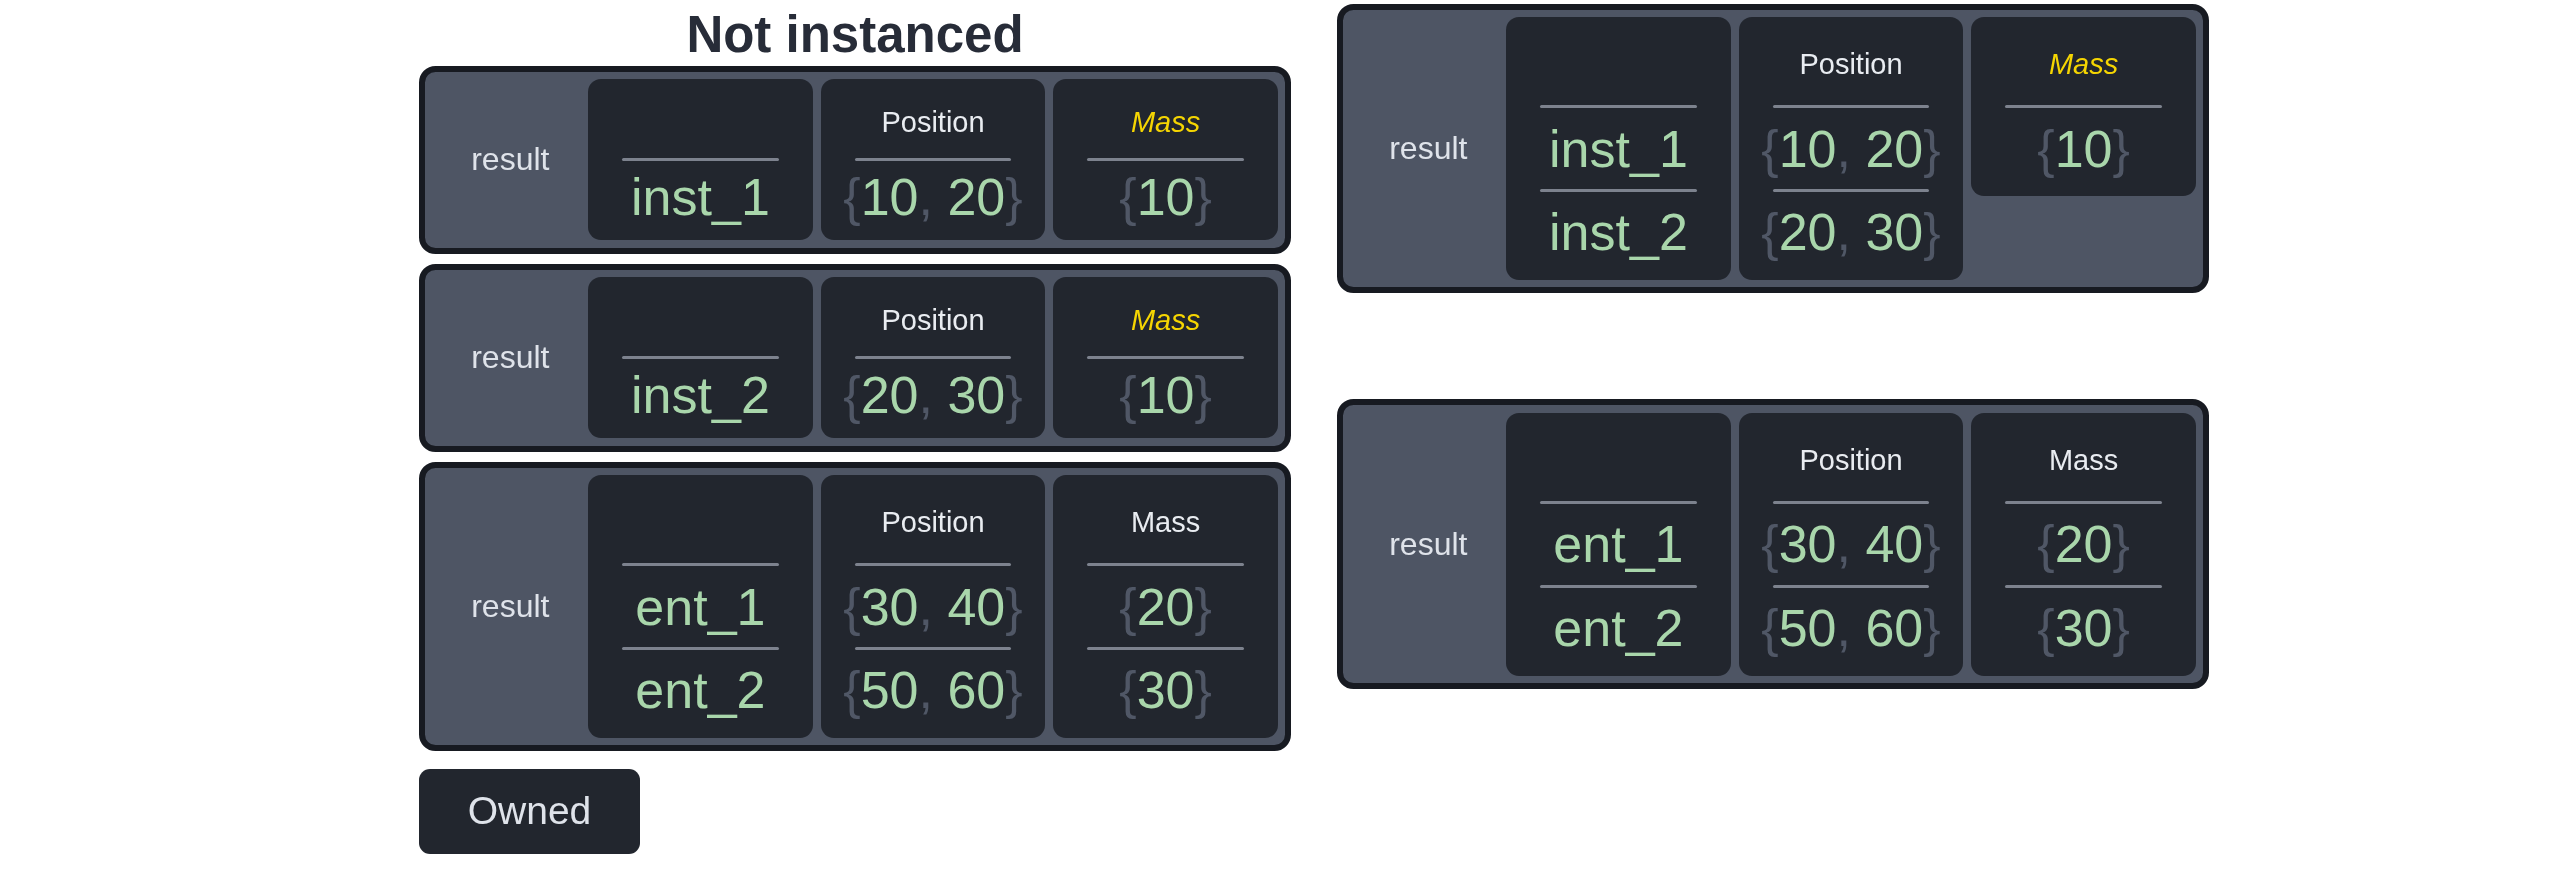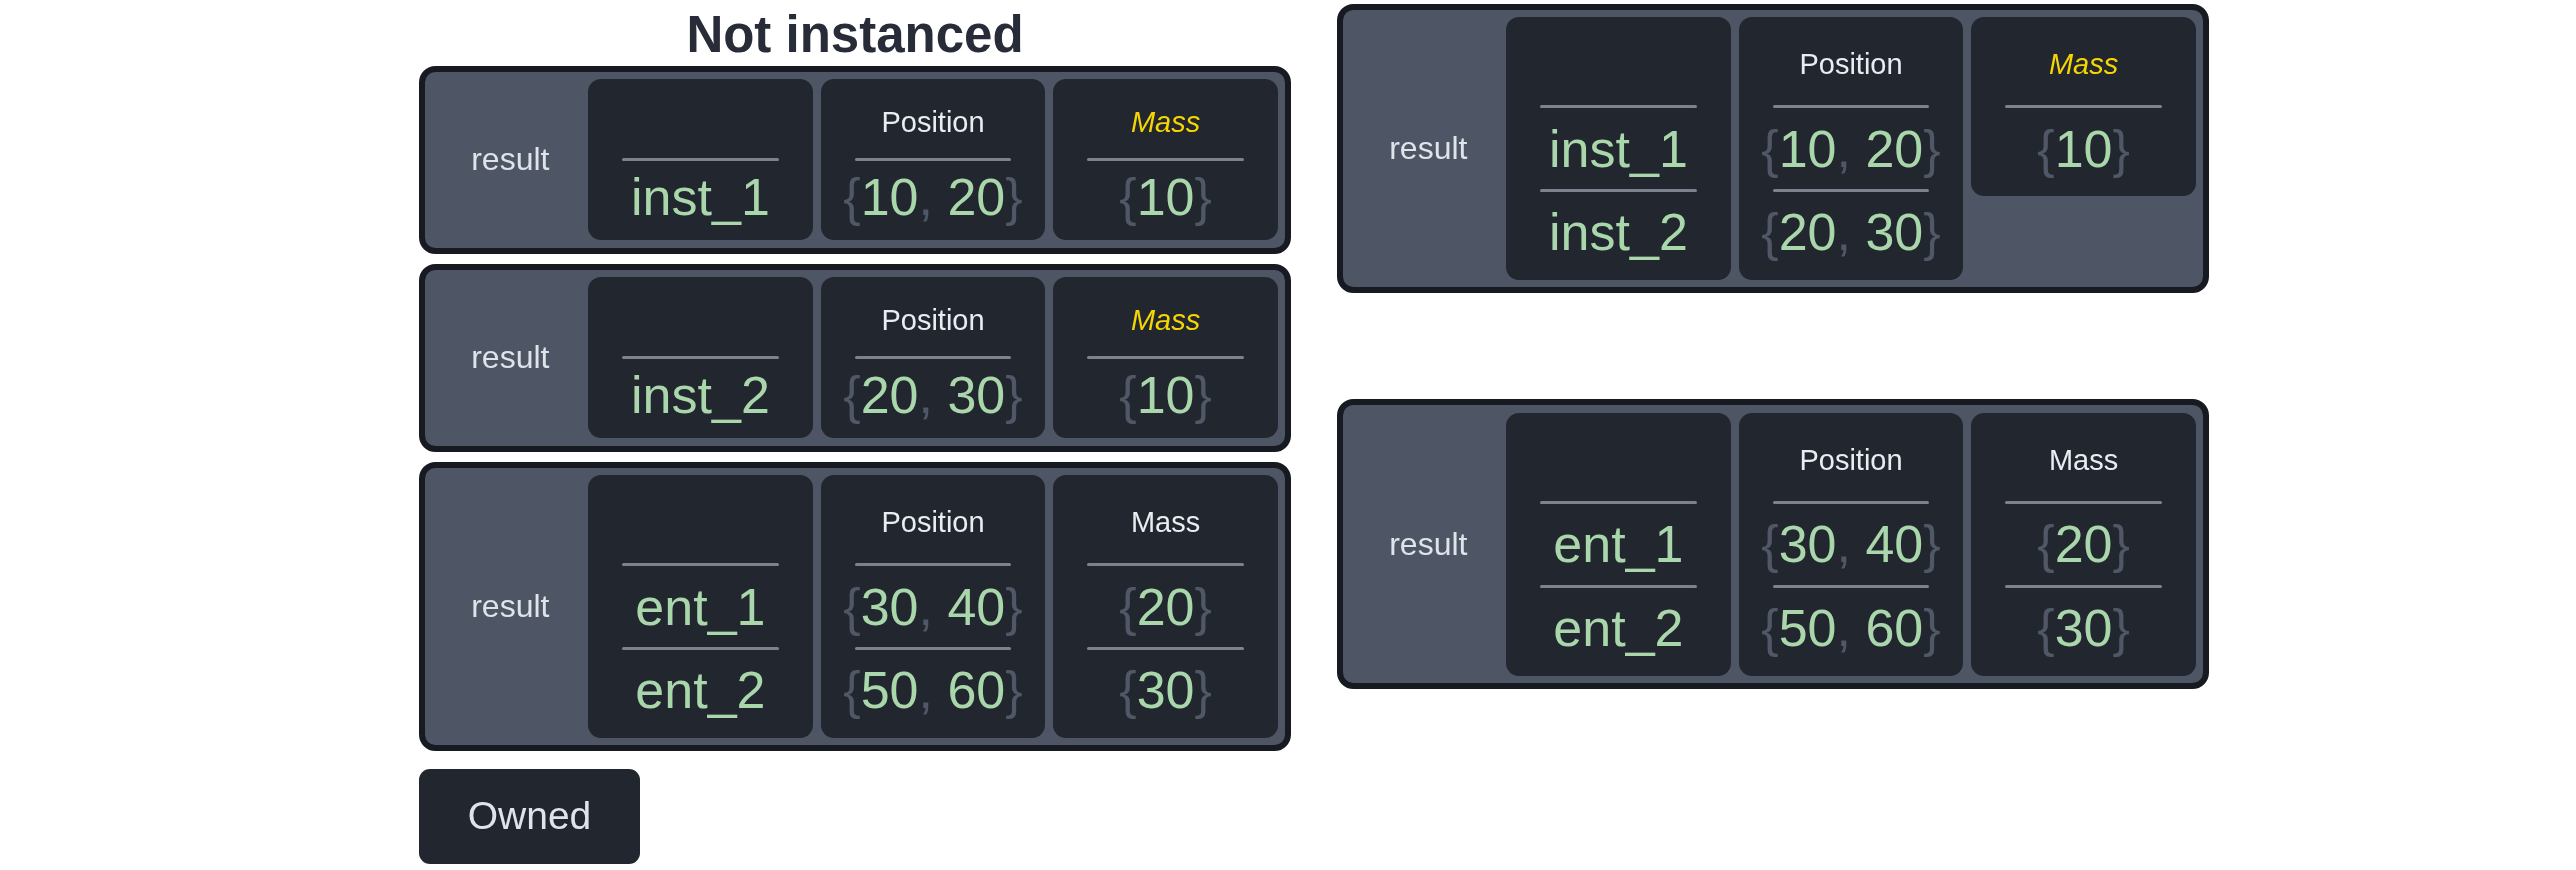--- a/index.html
+++ b/index.html
@@ -37,21 +37,21 @@
   .hdr{font-size:29px;color:var(--header-text);}
   .hdr.shared{color:var(--shared-text);font-style:italic;}
   .sep{height:2.8px;flex:0 0 2.8px;background:var(--divider);width:76%;
     margin:0 auto;border-radius:1.8px;}
   .val{font-size:52px;color:var(--value-text);white-space:nowrap;}
   .val .brace,.val .comma{color:var(--brace-text);}
   
   .section-not-instanced .tables .tbl:nth-child(3){margin-bottom:0;}
   .section-instanced .tables .tbl:first-child{margin-bottom:106px;}
   .legend{display:flex;gap:17.4px;margin-top:17.4px;}
-  .legend-box{height:95px;min-width:221px;padding:0 40px;background:var(--cell-bg);
+  .legend-box{height:85px;min-width:221px;padding:0 40px;background:var(--cell-bg);
     border-radius:11px;display:flex;align-items:center;justify-content:center;
     font-size:39px;}
   .legend-box.owned{color:var(--label-text);}
   .legend-box.shared{color:var(--shared-text);font-style:italic;}
 </style>
 </head>
 <body>
 
 <div class="canvas">
   <div class="col section-not-instanced">

